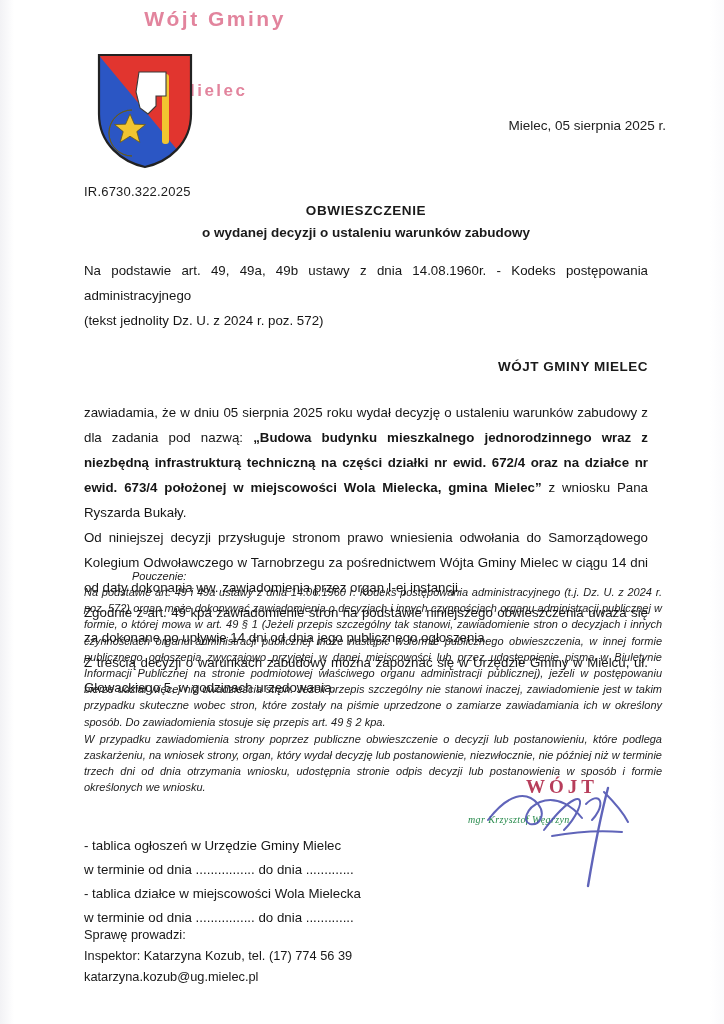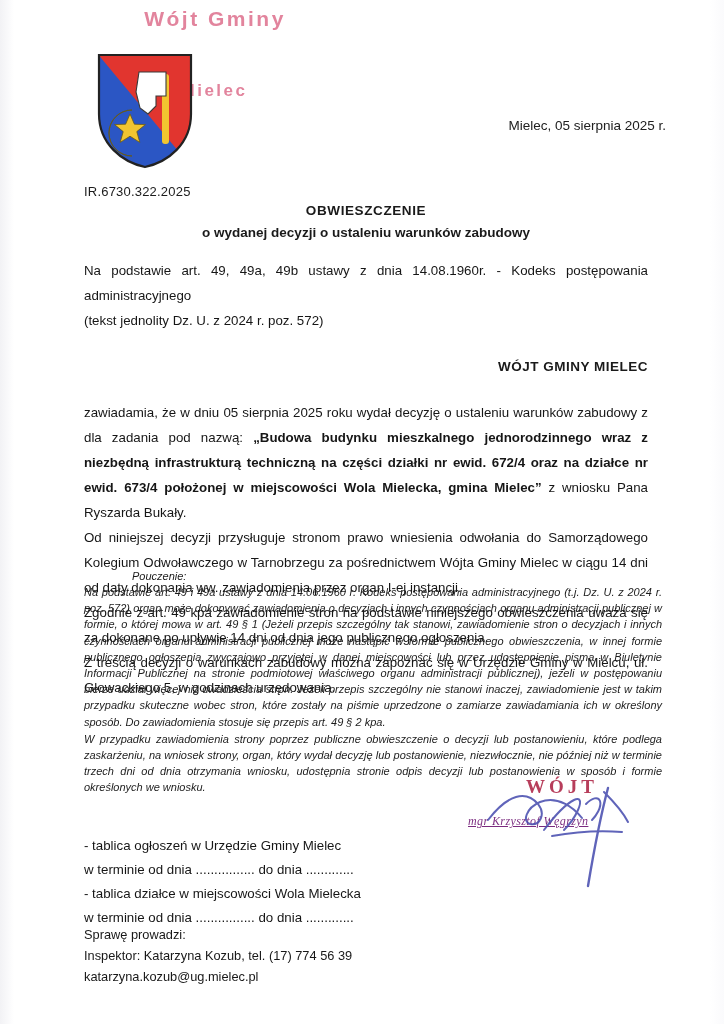--- a/index.html
+++ b/index.html
@@ -178,26 +178,25 @@
     color: #b02a4a;
     opacity: .9;
     margin-left: 20px;
   }
   .stamp-name {
     position: absolute;
     left: 6px;
     top: 38px;
     font-family: "Liberation Serif", serif;
     font-style: italic;
-    font-size: 12px;
+    font-size: 10px;
     letter-spacing: .4px;
-    color: #701a75;
+    color: #15803d;
     white-space: nowrap;
     opacity: .92;
-    text-decoration: underline;
   }
   .ink-signature {
     position: absolute;
     left: 20px;
     top: -2px;
     width: 190px;
     height: 118px;
     pointer-events: none;
   }
 

